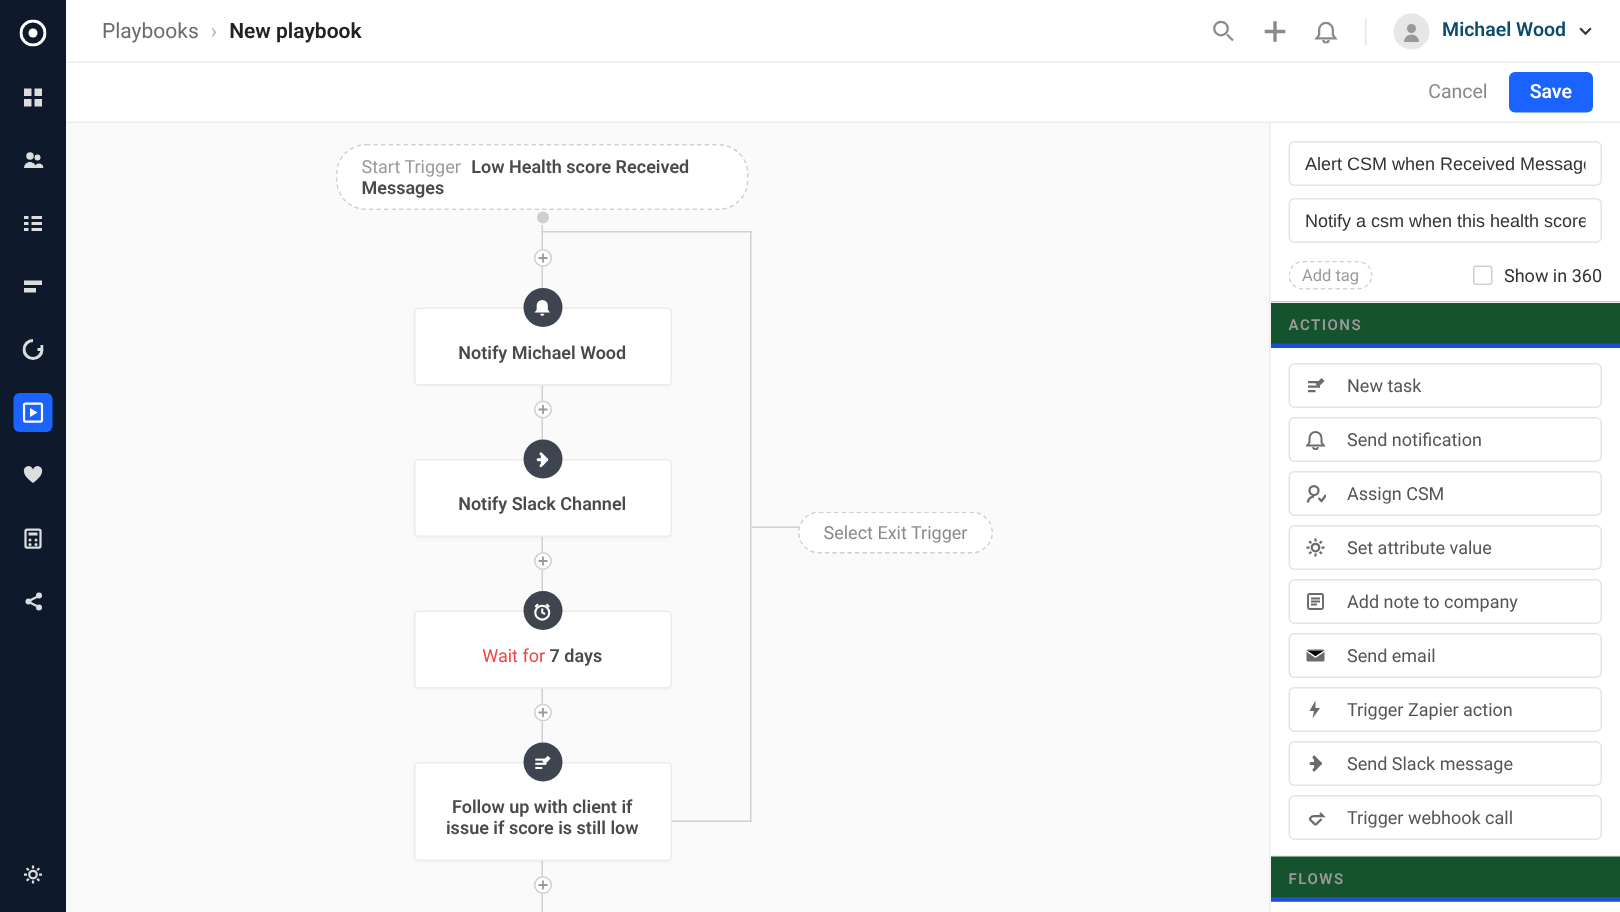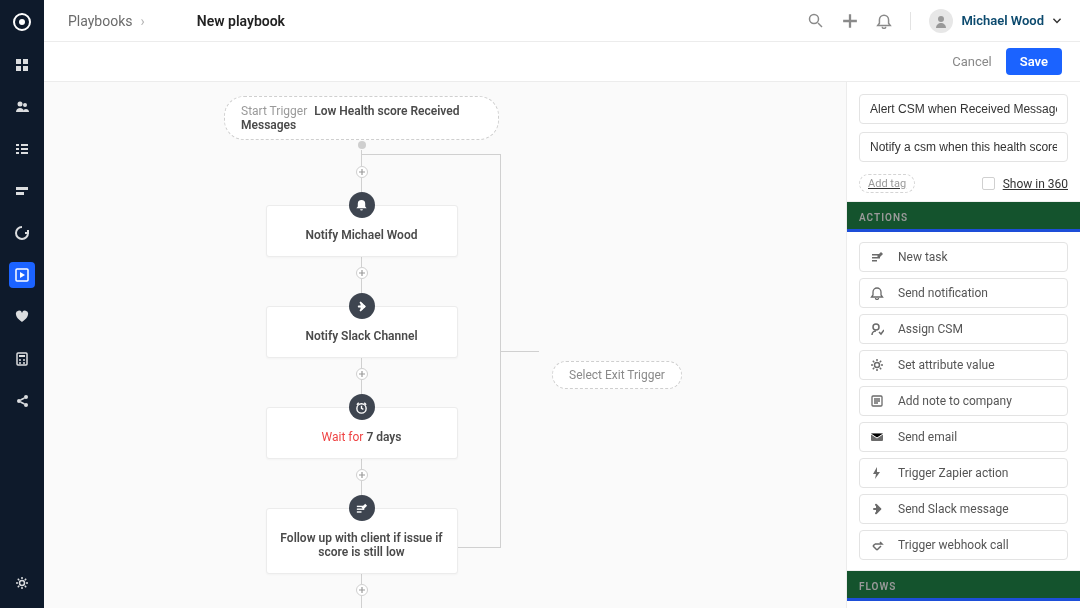--- a/index.html
+++ b/index.html
@@ -42,21 +42,21 @@
   .topbar {
     height: 42px;
     border-bottom: 1px solid #ececec;
     display: flex; align-items: center;
     padding: 0 18px 0 24px;
     background: #fff;
   }
   .breadcrumb { display: flex; align-items: center; gap: 8px; font-size: 14px; }
   .breadcrumb .section { color: #6b6b6b; cursor: pointer; }
   .breadcrumb .sep { color: #b5b5b5; }
-  .breadcrumb .current { color: #222; font-weight: 600; margin-left: 44px; }
+  .breadcrumb .current { color: #222; font-weight: 600; }
   .topbar-right { margin-left: auto; display: flex; align-items: center; gap: 18px; }
   .icon-btn { width: 16px; height: 16px; display: flex; align-items: center; justify-content: center; color: #8a8a8a; cursor: pointer; }
   .icon-btn svg { width: 16px; height: 16px; }
   .divider-v { width: 1px; height: 18px; background: #e3e3e3; }
   .user { display: flex; align-items: center; gap: 8px; cursor: pointer; }
   .avatar { width: 24px; height: 24px; border-radius: 50%; background: #e7e7e7; display:flex; align-items:center; justify-content:center; }
   .avatar svg { width: 14px; height: 14px; color:#999; }
   .user-name { font-size: 13px; color: #0c4a6e; font-weight: 600; }
   .user svg.caret { width: 10px; height: 10px; color:#333; }
 
@@ -119,21 +119,21 @@
   .step { width: 160px; display:flex; flex-direction:column; align-items:center; position: relative; }
   .step-icon {
     width: 26px; height: 26px; border-radius: 50%;
     background: #3e4550; color:#fff;
     display:flex; align-items:center; justify-content:center;
     position: relative; z-index: 2;
     margin-bottom: -13px;
   }
   .step-icon svg { width: 13px; height: 13px; }
   .step-card {
-    width: 192px;
+    width: 172px;
     background: #fff;
     border: 1px solid #ececec;
     border-radius: 3px;
     box-shadow: 0 1px 2px rgba(0,0,0,0.03);
     padding: 22px 10px 14px 10px;
     font-size: 12px;
     color: #4a4a4a;
     text-align: center;
     font-weight: 600;
     cursor: pointer;
@@ -171,21 +171,21 @@
   .panel-pad { padding: 12px 12px 0 12px; }
   .panel-input {
     width: 100%;
     border: 1px solid #e3e3e3;
     border-radius: 4px;
     padding: 7px 10px;
     font-size: 12px;
     color: #333;
     margin-bottom: 8px;
   }
-  .panel-row { display:flex; align-items:center; padding: 4px 12px 8px 12px; gap: 8px; text-decoration: underline; }
+  .panel-row { display:flex; align-items:center; padding: 4px 12px 8px 12px; gap: 8px; }
   .tag-chip {
     border: 1px dashed #d4d4d4; border-radius: 12px;
     padding: 2px 8px; font-size: 11px; color: #9a9a9a; cursor:pointer;
   }
   .spacer { flex:1; }
   .checkbox { width: 13px; height: 13px; border: 1px solid #d0d0d0; border-radius: 2px; cursor:pointer; }
   .panel-row .lbl { font-size: 12px; color:#333; }
 
   .panel-section-hdr {
     font-size: 10px; letter-spacing: 1px; color: #9a9a9a;
@@ -447,21 +447,21 @@
     <span class="btn-primary">Save</span>
   </div>
 
   <div class="body">
 
     <div class="canvas">
       <div class="flow">
 
         <div class="branch-frame" style="top:58px; left:137px; width:140px; height:394px;"></div>
         <div class="line-h" style="top:255px; left:277px; width:38px;"></div>
-        <div class="exit-pill" style="top:245px; left:328px;margin-top:20px;">Select Exit Trigger</div>
+        <div class="exit-pill" style="top:245px; left:308px;">Select Exit Trigger</div>
 
         <div class="column">
 
           <div class="trigger-pill">
             <span class="label">Start Trigger</span>
             <span class="value">Low Health score Received Messages</span>
           </div>
           <div class="dot"></div>
           <div class="line-down" style="height:16px"></div>
           <div class="add-dot">

